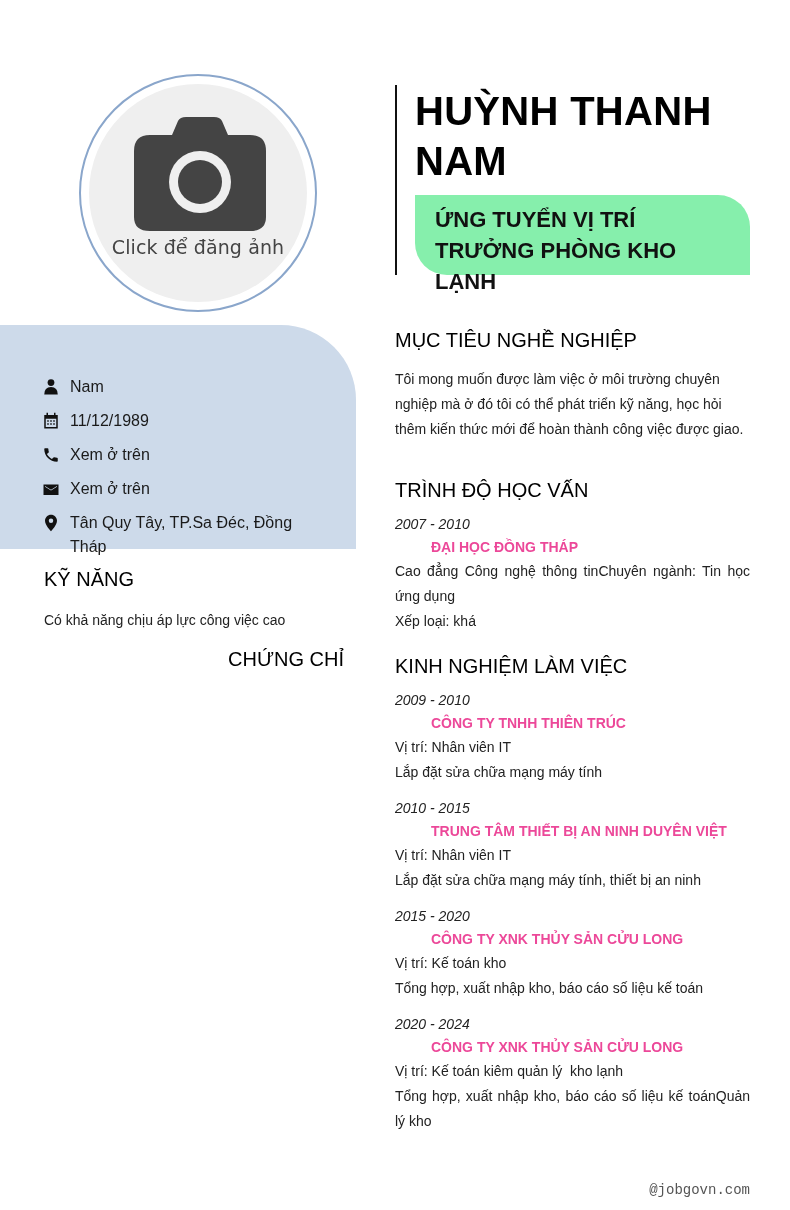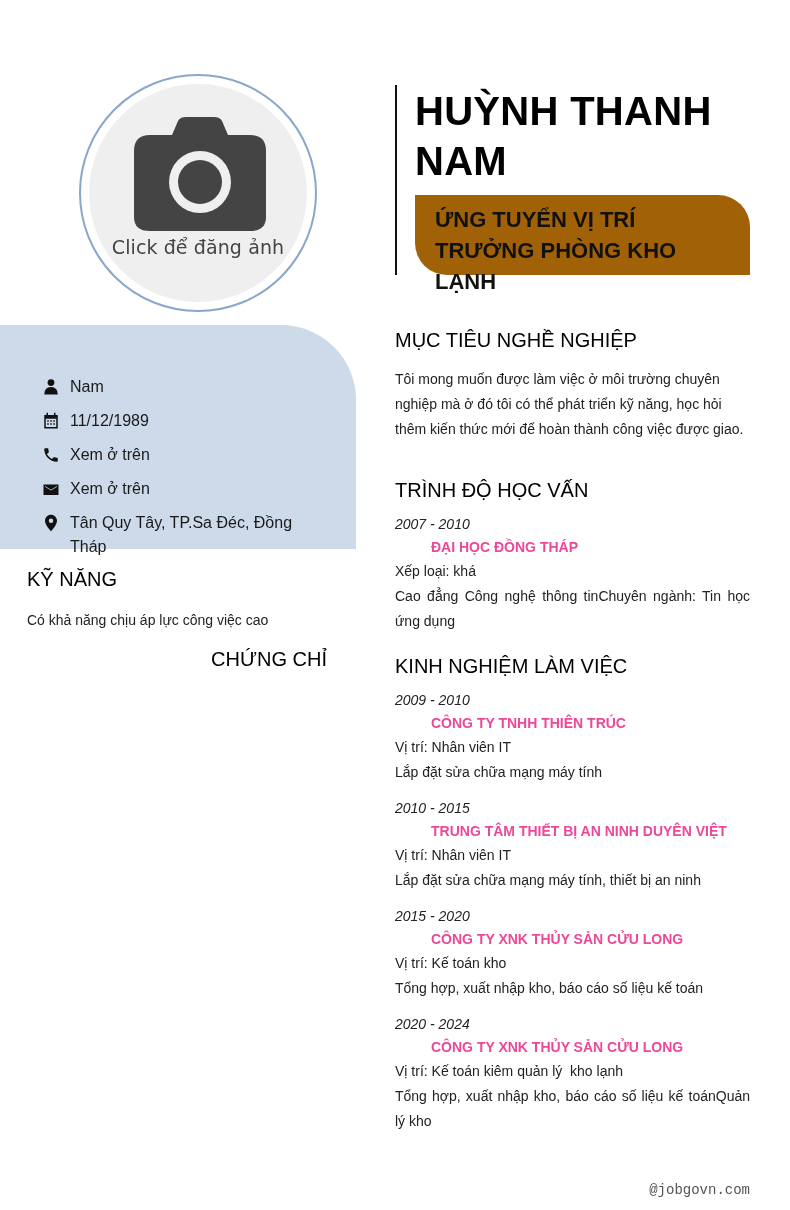--- a/index.html
+++ b/index.html
@@ -53,21 +53,21 @@
       font-size: 40px;
       line-height: 50px;
       font-weight: bold;
       color: #000;
       letter-spacing: 0.3px;
     }
     .title-badge {
       position: absolute;
       left: 415px; top: 195px;
       width: 335px; height: 80px;
-      background: #a16207;
+      background: #86efac;
       border-radius: 0 32px 0 32px;
       padding: 9px 10px 0 20px;
     }
     .title-text {
       font-size: 22px;
       line-height: 31px;
       font-weight: bold;
       color: #111;
     }
 
@@ -79,21 +79,21 @@
       background: #cddaea;
       border-top-right-radius: 75px;
     }
     .contact-list { position: absolute; left: 42px; top: 20px; width: 280px; list-style: none; margin-top: 30px; }
     .contact-item { display: flex; align-items: flex-start; margin-bottom: 10px; }
     .contact-item .icon { width: 28px; height: 24px; flex: 0 0 28px; display: flex; align-items: center; justify-content: flex-start; }
     .contact-item .icon svg { width: 18px; height: 18px; fill: #111; }
     .contact-item .text { font-size: 16px; line-height: 24px; color: #1a1a1a; }
 
     
-    .left-section { position: absolute; left: 27px; width: 300px; }
+    .left-section { position: absolute; left: 44px; width: 300px; }
     .section-title {
       font-size: 20px;
       line-height: 26px;
       font-weight: normal;
       color: #000;
     }
     .left-body { font-size: 14px; line-height: 20px; color: #222; margin-top: 18px; }
 
     
     .right-section { position: absolute; left: 395px; width: 355px; }
@@ -197,22 +197,22 @@
 <section class="right-section" style="top:327px;">
   <h2 class="section-title">MỤC TIÊU NGHỀ NGHIỆP</h2>
   <p class="objective">Tôi mong muốn được làm việc ở môi trường chuyên nghiệp mà ở đó tôi có thể phát triển kỹ năng, học hỏi thêm kiến thức mới để hoàn thành công việc được giao.</p>
 </section>
 
 <section class="right-section" style="top:477px;">
   <h2 class="section-title">TRÌNH ĐỘ HỌC VẤN</h2>
   <div class="entry">
     <div class="entry-date">2007 - 2010</div>
     <div class="entry-org">ĐẠI HỌC ĐỒNG THÁP</div>
+    <div class="entry-line">Cao đẳng Công nghệ thông tinChuyên ngành: Tin học ứng dụng</div>
     <div class="entry-line">Xếp loại: khá</div>
-    <div class="entry-line">Cao đẳng Công nghệ thông tinChuyên ngành: Tin học ứng dụng</div>
   </div>
 </section>
 
 <section class="right-section" style="top:653px;">
   <h2 class="section-title">KINH NGHIỆM LÀM VIỆC</h2>
 
   <div class="entry">
     <div class="entry-date">2009 - 2010</div>
     <div class="entry-org">CÔNG TY TNHH THIÊN TRÚC</div>
     <div class="entry-line">Vị trí: Nhân viên IT</div>

